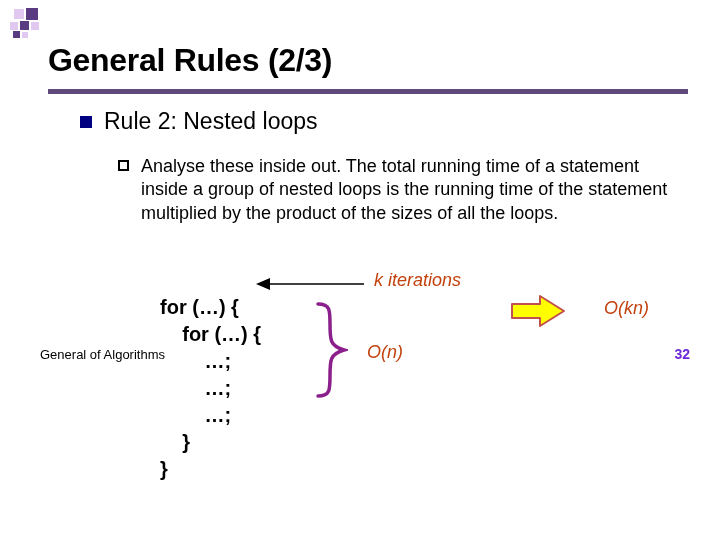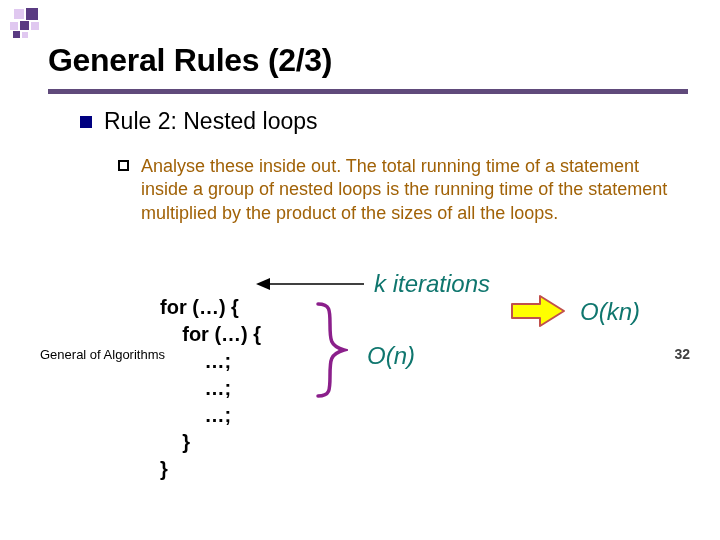--- a/index.html
+++ b/index.html
@@ -10,30 +10,30 @@
   .logo .sq.dark { background: #5a3b82; }
   .title-block { position: absolute; top: 42px; left: 48px; right: 30px; }
   .title-text { font-size: 32px; font-weight: bold; color: #000; letter-spacing: -0.3px; }
   .title-rule { border: none; border-top: 5px solid #604a7b; margin-top: 10px; width: 640px; }
   .body { position: absolute; top: 108px; left: 80px; right: 30px; }
   .b1 { display: flex; align-items: center; gap: 12px; margin-bottom: 20px; }
   .b1 .bullet { width: 12px; height: 12px; background: #000080; flex: none; }
   .b1 .text { font-size: 23px; color: #000; }
   .b2 { display: flex; gap: 12px; margin-left: 38px; margin-bottom: 6px; }
   .b2 .bullet { width: 11px; height: 11px; border: 2px solid #000; flex: none; margin-top: 5px; }
-  .b2 .text { font-size: 18px; line-height: 1.3; color: #a16207; max-width: 540px; }
+  .b2 .text { font-size: 18px; line-height: 1.3; color: #000000; max-width: 540px; }
   .code-area { position: absolute; top: 270px; left: 160px; margin-top: 24px; }
   .code-area pre { font-family: Verdana, Arial, sans-serif; font-size: 20px; font-weight: bold; color: #000; white-space: pre; line-height: 1.35; }
-  .annot { position: absolute; font-style: italic; font-size: 24px; color: #0f766e; }
+  .annot { position: absolute; font-style: italic; font-size: 18px; color: #c2410c; }
   .arrow-left { position: absolute; }
   .arrow-left svg { display: block; }
   .brace { position: absolute; }
   .big-arrow { position: absolute; }
   .footer-left { position: absolute; bottom: 18px; left: 40px; font-size: 13px; color: #000; }
-  .footer-right { position: absolute; bottom: 18px; right: 30px; font-size: 14px; font-weight: bold; color: #404040; }
+  .footer-right { position: absolute; bottom: 18px; right: 30px; font-size: 14px; font-weight: bold; color: #6d28d9; }
 </style>
 </head>
 <body>
 
 <div class="slide">
 
   <div class="logo">
     <div class="sq dark" style="top:0;left:16px;width:12px;height:12px"></div>
     <div class="sq" style="top:1px;left:4px;width:10px;height:10px"></div>
     <div class="sq" style="top:14px;left:0;width:8px;height:8px"></div>
@@ -82,17 +82,17 @@
       <path d="M6 4 C 18 4, 18 10, 18 24 C 18 40, 18 46, 32 50 C 18 54, 18 60, 18 76 C 18 90, 18 96, 6 96" stroke="#8b1f8b" stroke-width="3.5" fill="none" stroke-linecap="round"></path>
     </svg>
   </div>
   <div class="annot" style="top:342px;left:367px;">O(n)</div>
 
   <div class="big-arrow" style="top:294px;left:510px">
     <svg width="58" height="34" viewBox="0 0 58 34">
       <polygon points="2,10 30,10 30,2 54,17 30,32 30,24 2,24" fill="#ffff00" stroke="#c0504d" stroke-width="2" stroke-linejoin="round"></polygon>
     </svg>
   </div>
-  <div class="annot" style="top:298px;left:580px;font-style:italic">O(kn)</div>
+  <div class="annot" style="top:298px;left:604px;font-style:italic">O(kn)</div>
 
   <div class="footer-left">General of Algorithms</div>
   <div class="footer-right">32</div>
 </div>
 
 </body></html>

